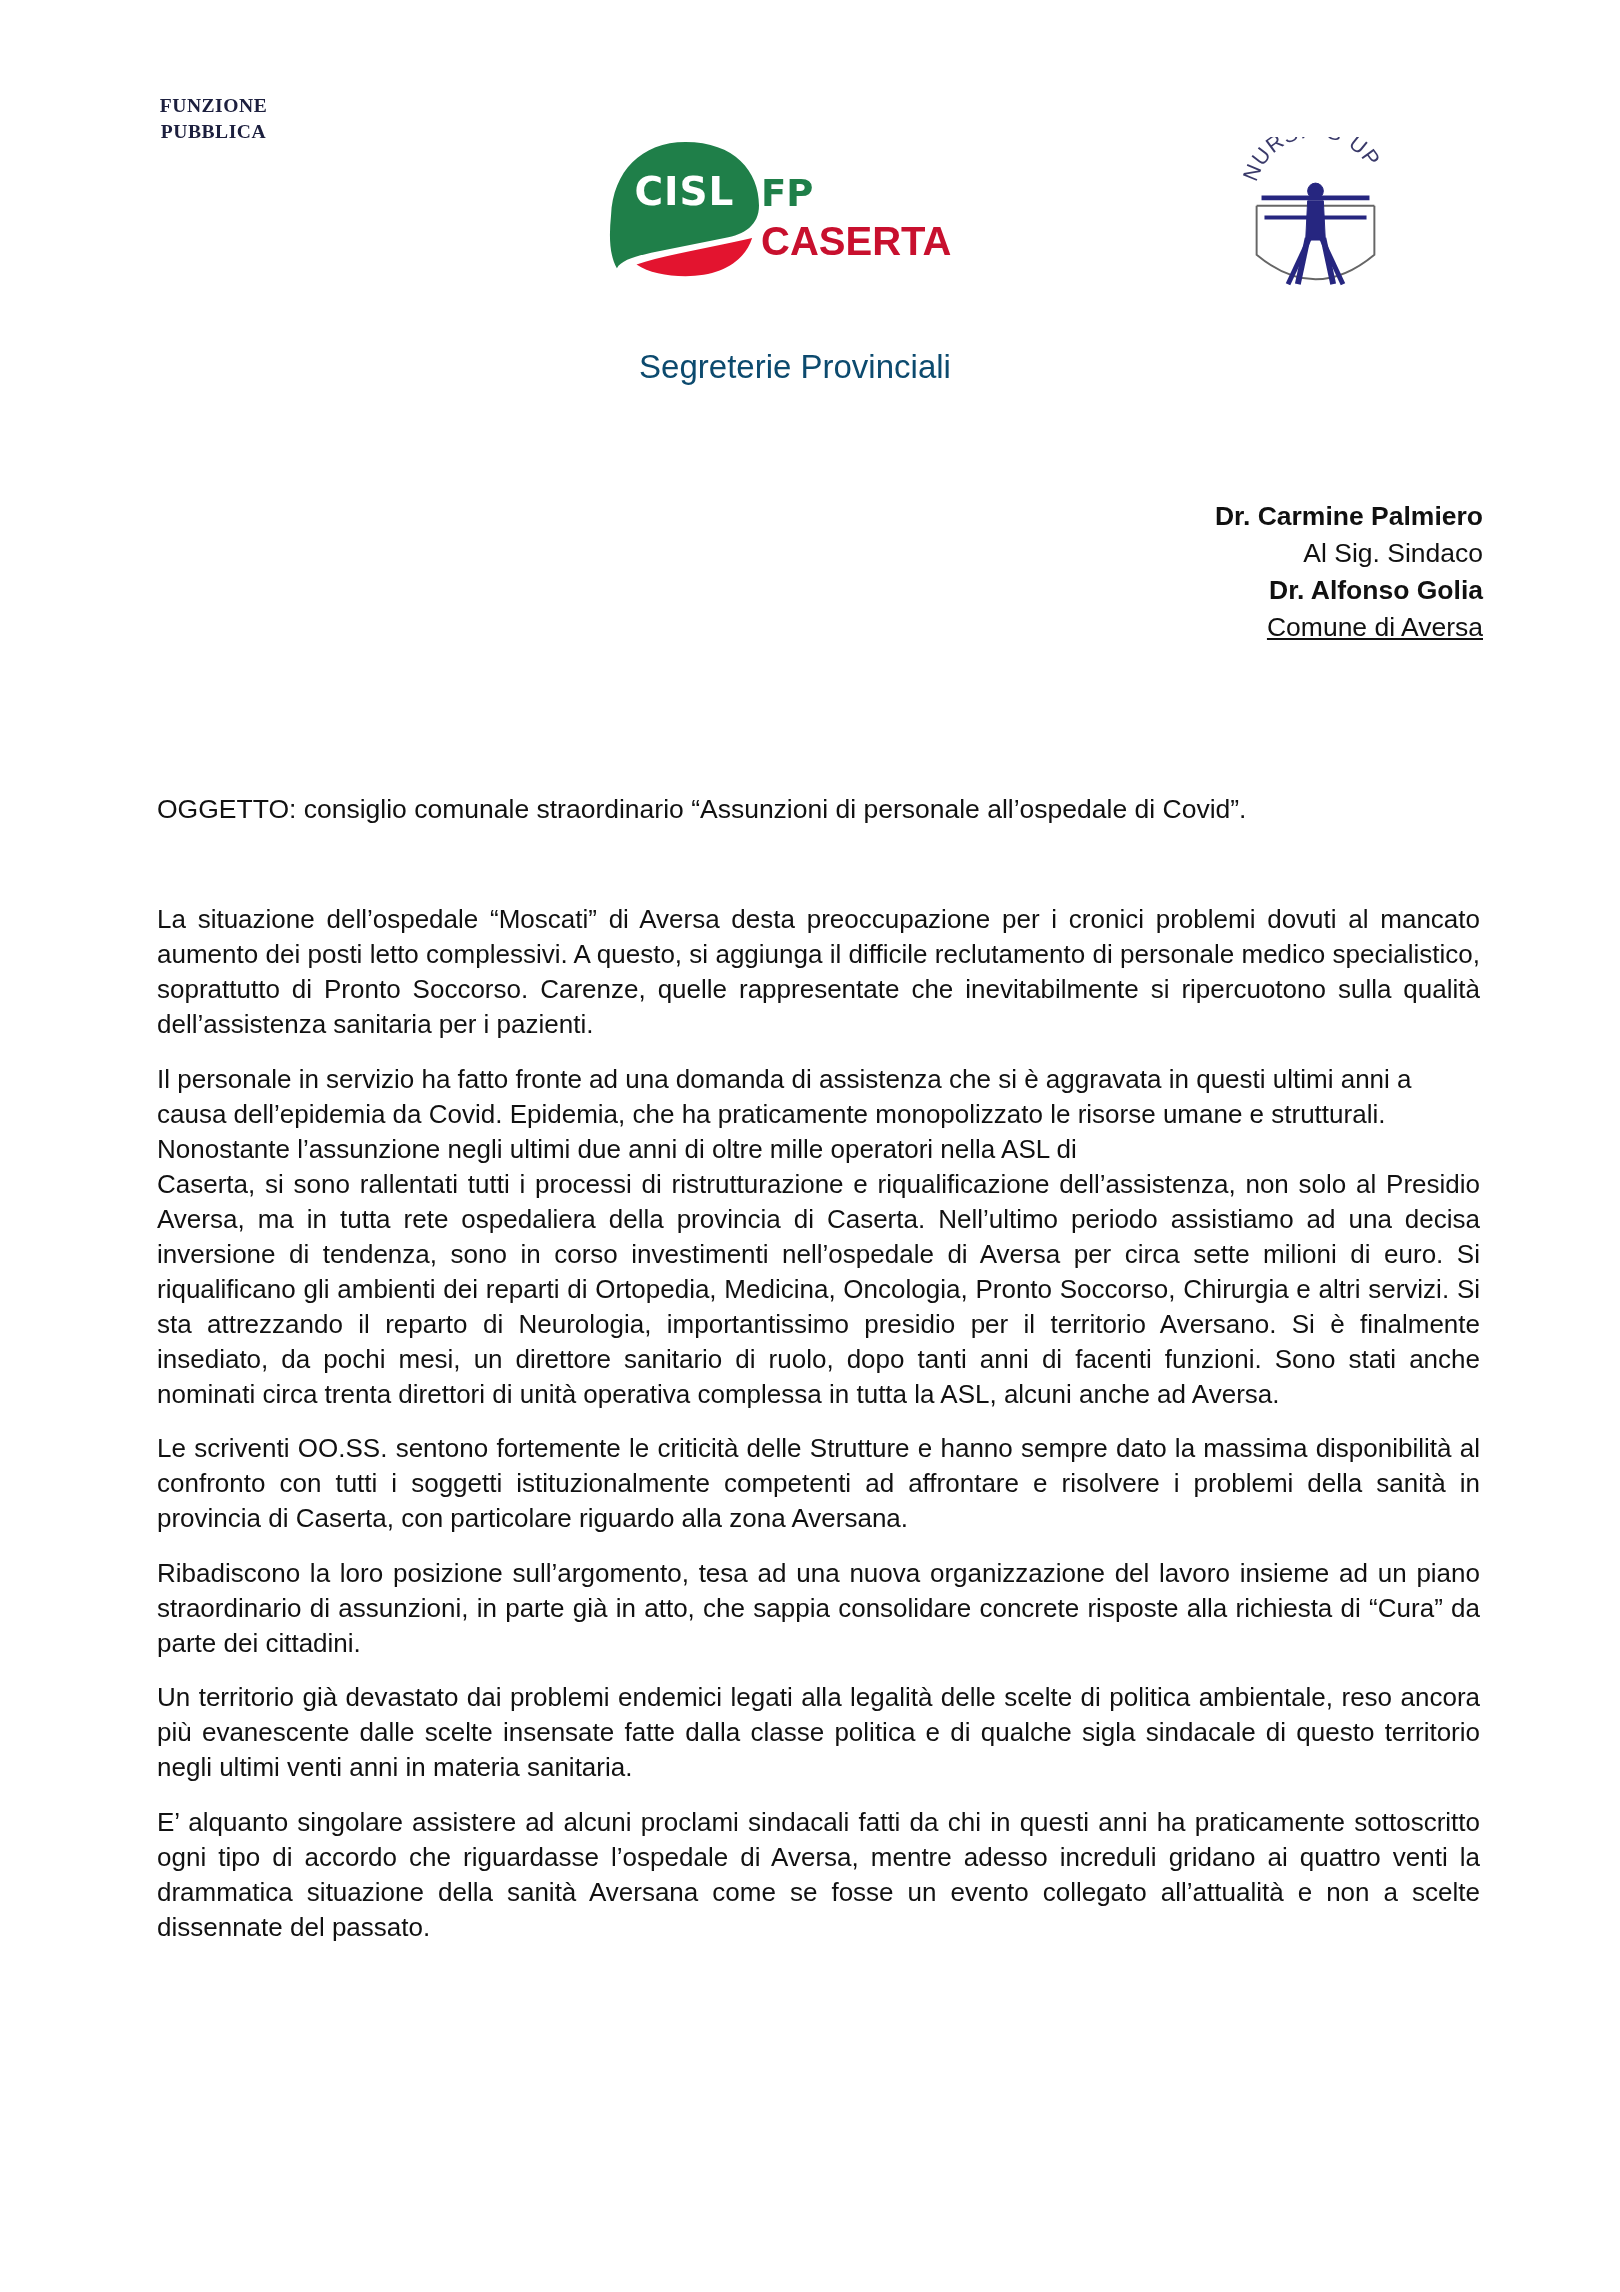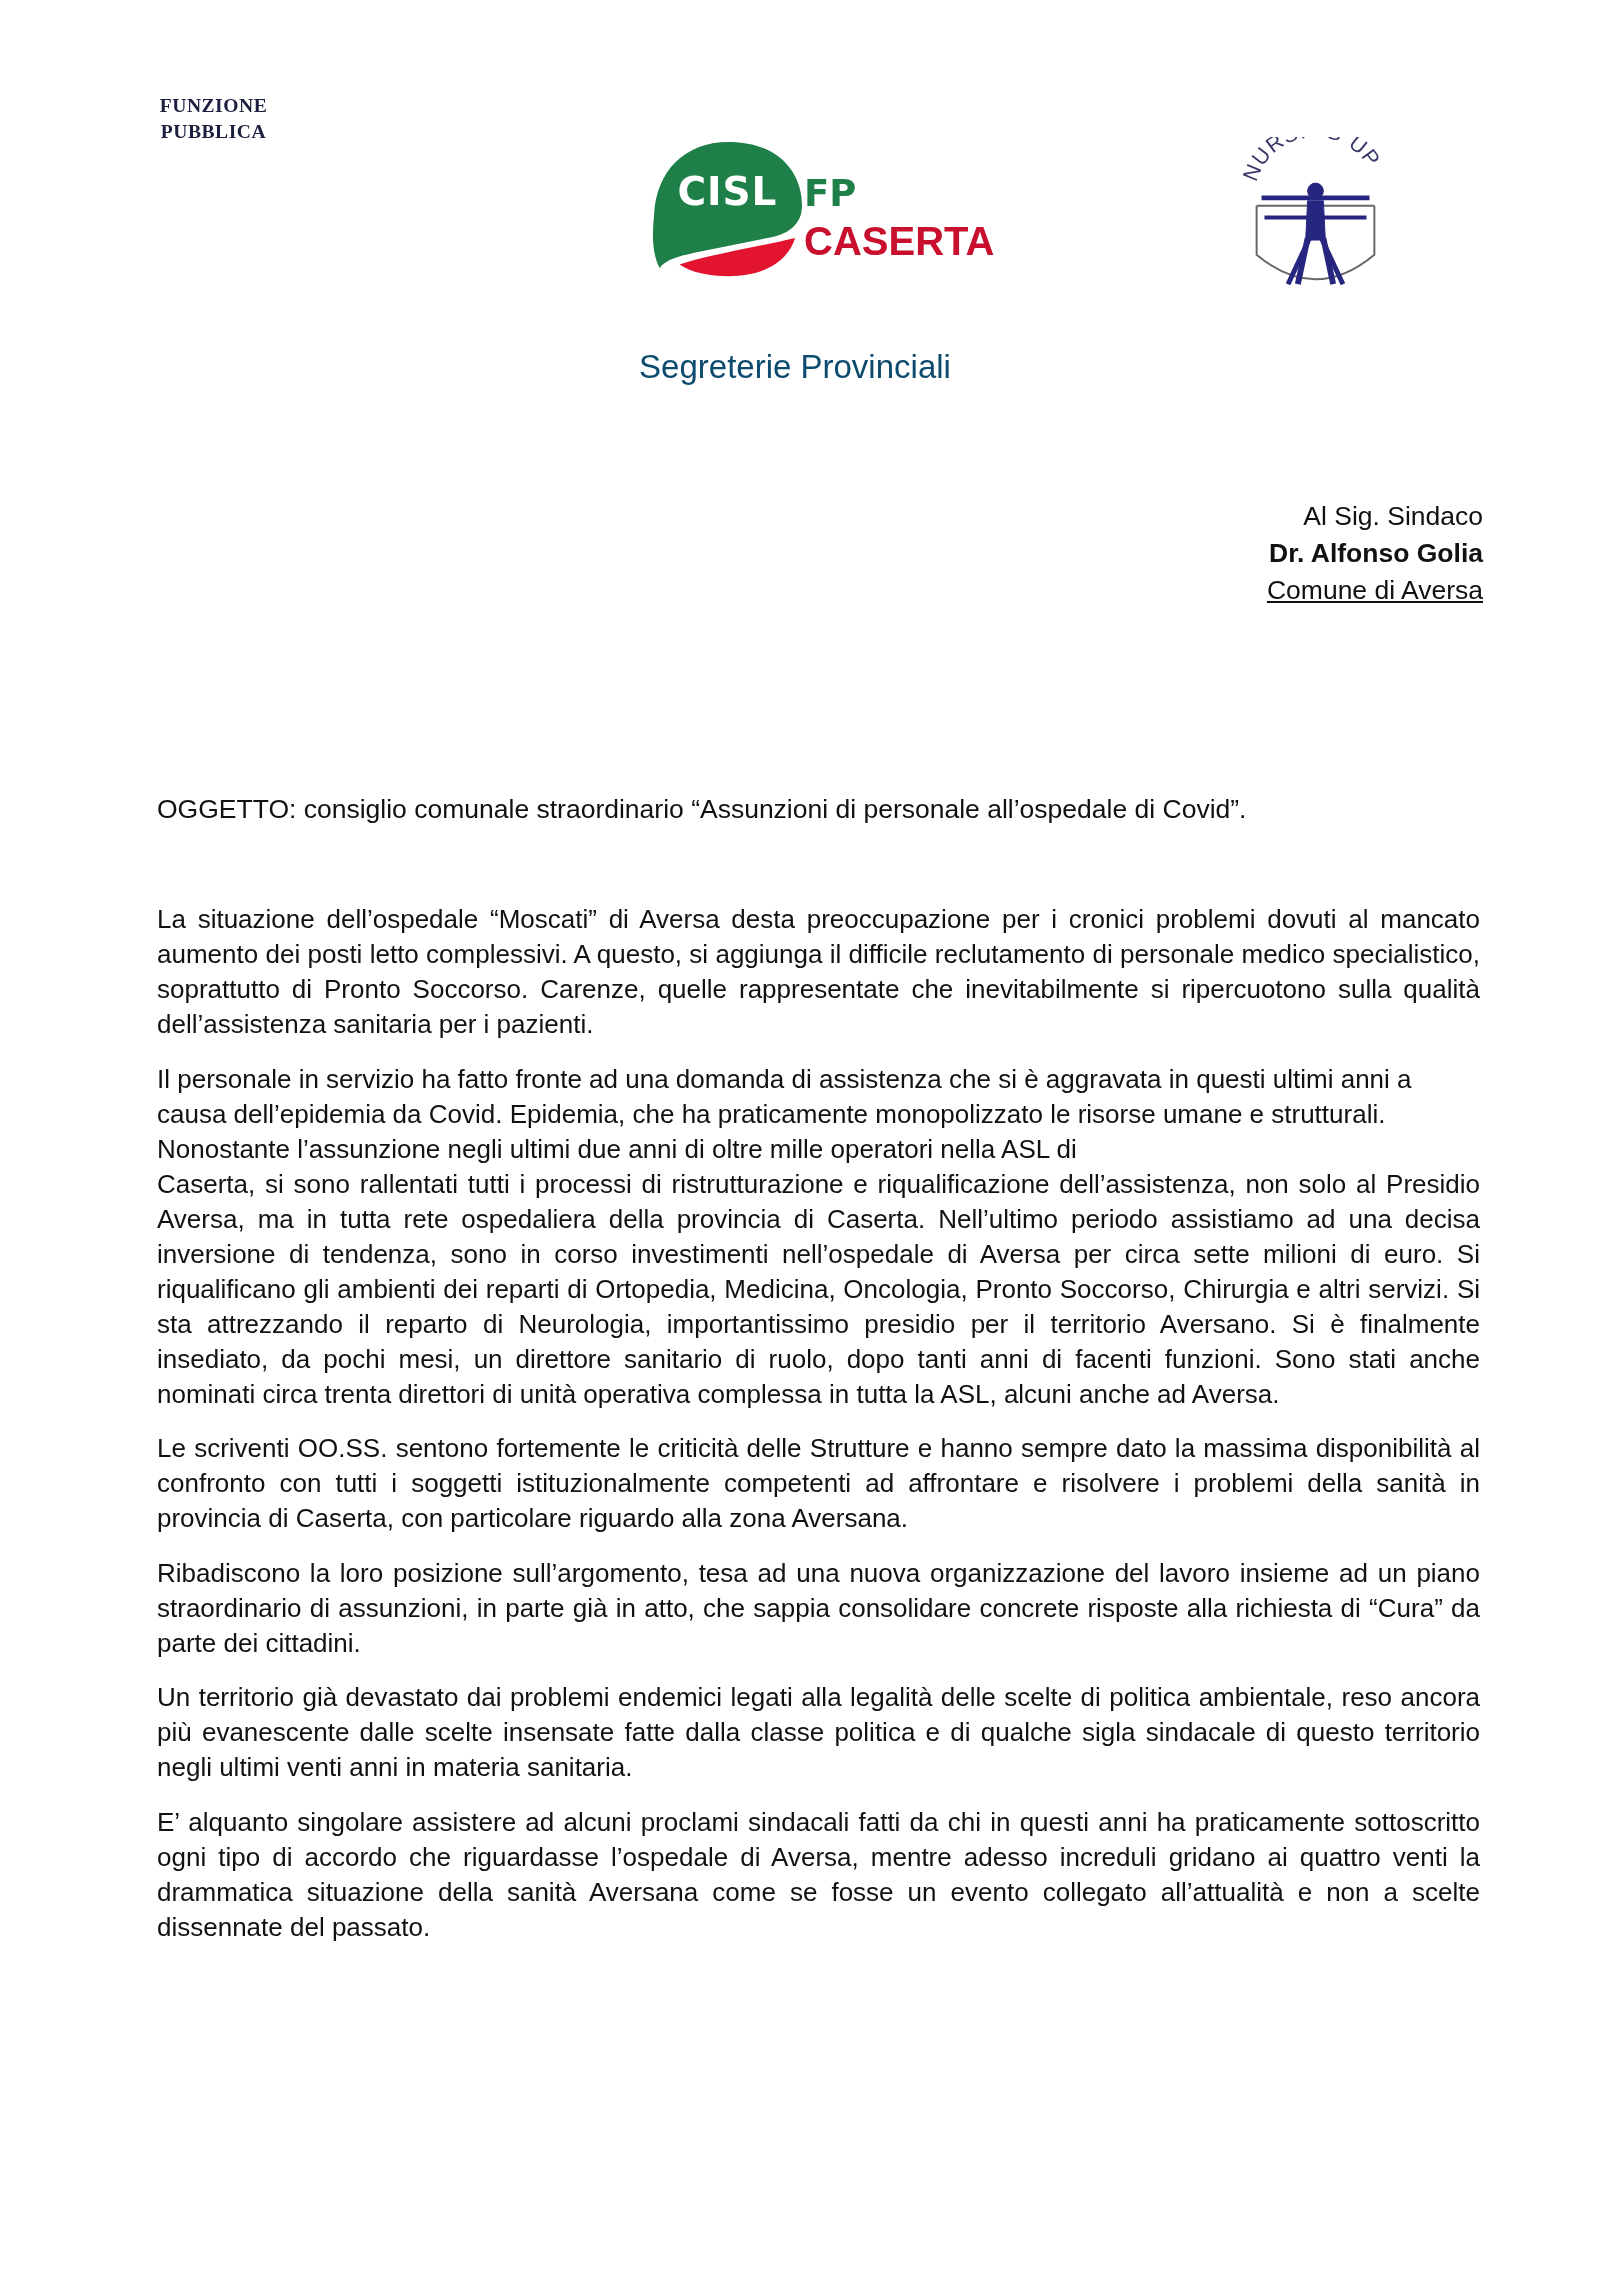--- a/index.html
+++ b/index.html
@@ -8,21 +8,21 @@
   .logo { position: absolute; }
   
   #cgil { left: 140px; top: 93px; width: 147px; height: 186px; }
   #cgil .top { font-family: Liberation Serif, serif; font-weight: 900; font-size: 19.6px;
                color: #1c1f3e; text-align: center; line-height: 25.5px; letter-spacing: 0.5px; }
   #cgil .red { position: absolute; left: 2px; right: 2px; top: 65px; bottom: 2.9px; background: #f01a1a; }
   #cgil .red span { position: absolute; bottom: 9.8px; left: 0; right: 0; text-align: center;
                     color: #ffffff; font-family: "DejaVu Sans", sans-serif; font-weight: 900;
                     font-size: 47px; letter-spacing: 2px; }
   
-  #cisl { left: 650px; top: 137px; width: 323px; height: 147px; }
+  #cisl { left: 607px; top: 137px; width: 323px; height: 147px; }
   #cisl svg { position: absolute; left: 0; top: 0; }
   #cisl .cisl-text { position: absolute; left: 27.4px; top: 32px; color: #ffffff; font-weight: 900;
                      font-family: "DejaVu Sans", sans-serif; font-size: 39px; letter-spacing: 1px; }
   #cisl .fp { position: absolute; left: 154px; top: 35px; color: #1f7f49; font-weight: 900;
               font-family: "DejaVu Sans", sans-serif; font-size: 37px; }
   #cisl .caserta { position: absolute; left: 154px; top: 82px; color: #c8102e; font-weight: 700;
                    font-family: "Liberation Sans", sans-serif; font-size: 40px; }
   
   #nursing { left: 1237px; top: 137px; width: 157px; height: 157px; }
   .title { position: absolute; left: 0; width: 1590px; top: 348px; text-align: center; font-size: 33px;
@@ -72,20 +72,21 @@
       <path d="M88 103 L98 150" stroke-width="6"></path>
       <path d="M74 103 L52 150" stroke-width="5"></path>
       <path d="M86 103 L108 150" stroke-width="5"></path>
     </g>
   </svg>
 </div>
 
 <div class="title">Segreterie Provinciali</div>
 
 <div class="addr">
+  <div class="b">Dr. Carmine Palmiero</div>
   <div>Al Sig. Sindaco</div>
   <div class="b">Dr. Alfonso Golia</div>
   <div><span class="u">Comune di Aversa</span></div>
 </div>
 
 <div class="subject">OGGETTO: consiglio comunale straordinario “Assunzioni di personale all’ospedale di Covid”.</div>
 
 <div class="body">
   <p>La situazione dell’ospedale “Moscati” di Aversa desta preoccupazione per i cronici problemi dovuti al mancato aumento dei posti letto complessivi. A questo, si aggiunga il difficile reclutamento di personale medico specialistico, soprattutto di Pronto Soccorso. Carenze, quelle rappresentate che inevitabilmente si ripercuotono sulla qualità dell’assistenza sanitaria per i pazienti.</p>
   <p class="nojust" style="margin-bottom:0">Il personale in servizio ha fatto fronte ad una domanda di assistenza che si è aggravata in questi ultimi anni a causa dell’epidemia da Covid. Epidemia, che ha praticamente monopolizzato le risorse umane e strutturali. Nonostante l’assunzione negli ultimi due anni di oltre mille operatori nella ASL di</p>

